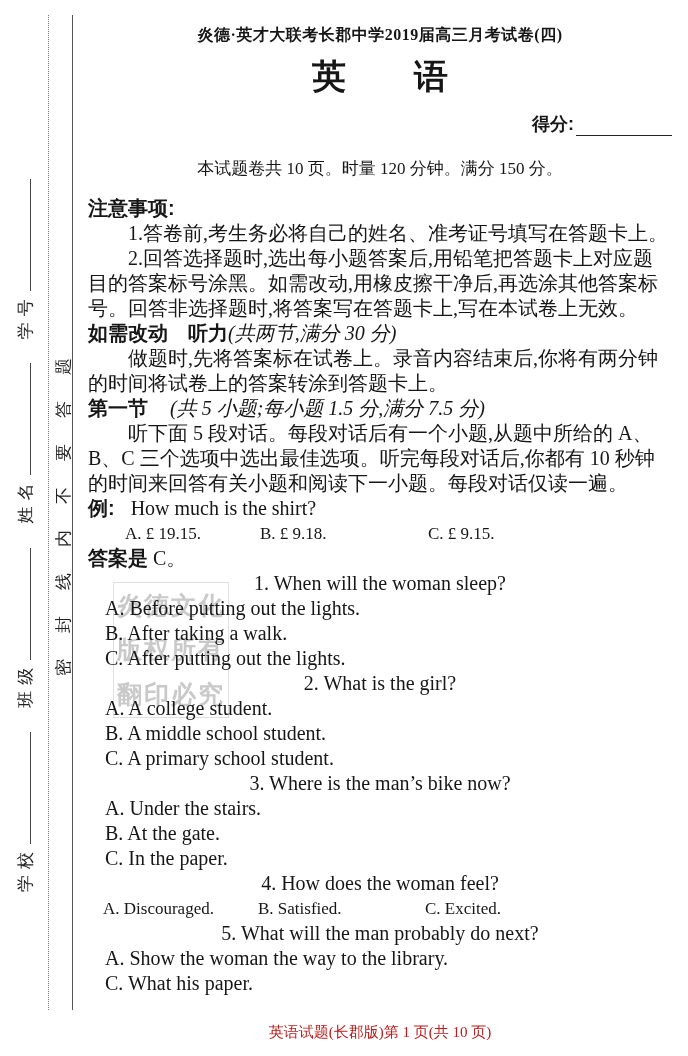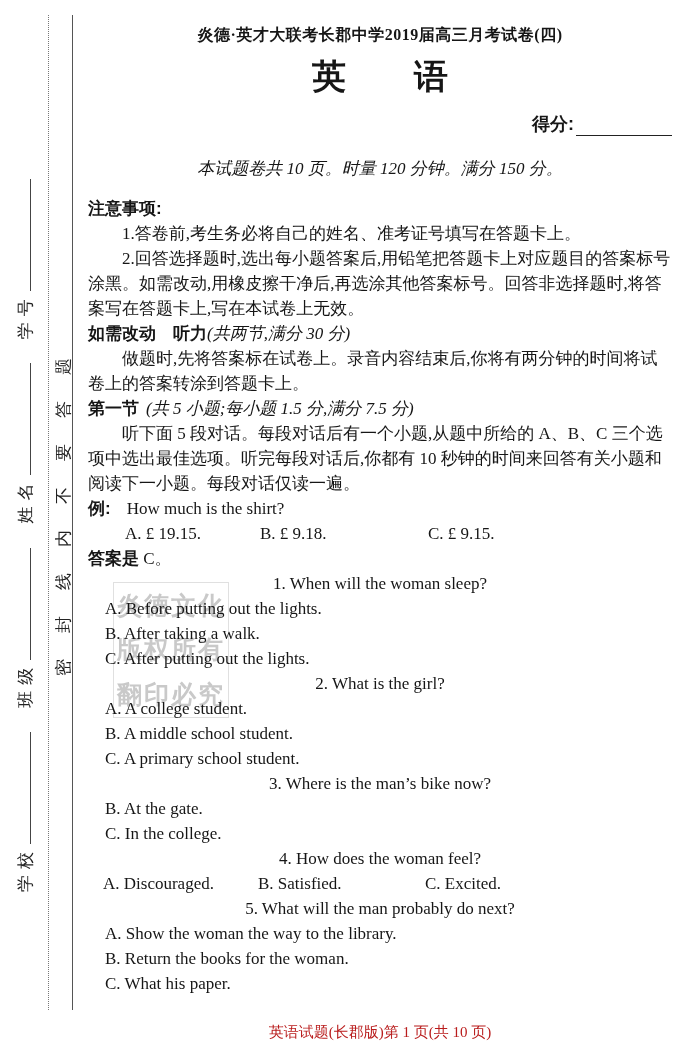--- a/index.html
+++ b/index.html
@@ -30,41 +30,41 @@
   .watermark{
     position:absolute; left:113px; top:582px; width:114px; height:134px;
     border:1px solid #e0e0e0; z-index:0;
     display:flex; flex-direction:column; justify-content:space-around; align-items:center;
     font-family:"Liberation Sans","DejaVu Sans",sans-serif;
     font-weight:700; font-size:25px; color:#c9c9c9; letter-spacing:2px;
   }
   .watermark div{line-height:1;}
   
   .main{position:absolute; left:88px; top:18px; width:584px; z-index:1;}
-  .main p{margin:0; font-size:17px; line-height:25px;}
+  .main p{margin:0; font-size:20px; line-height:25px;}
   h1.title{
     margin:0; font-size:16px; line-height:34px; font-weight:700;
     text-align:center; letter-spacing:0.5px; white-space:nowrap;
   }
   h2.subject{
     margin:2px 0 0 0; font-size:34px; line-height:44px; font-weight:700;
     text-align:center;
     font-family:"Liberation Sans","DejaVu Sans",sans-serif;
   }
   .score-row{margin-top:14px; text-align:right; font-size:18px; line-height:24px;}
   .score-label{font-family:"Liberation Sans","DejaVu Sans",sans-serif; font-weight:700;}
   .score-blank{
     display:inline-block; width:96px; height:18px;
     border-bottom:1.5px solid #222; margin-left:2px; vertical-align:bottom;
   }
-  .meta{margin-top:21px; text-align:center; font-size:17px; line-height:24px;font-style:italic;}
+  .meta{margin-top:21px; text-align:center; font-size:17px; line-height:24px;}
   .notice-start{margin-top:15px !important;}
   .hb{font-family:"Liberation Sans","DejaVu Sans",sans-serif; font-weight:700;}
   .kai{font-style:italic;}
-  .gap{margin-left:7px;}
+  .gap{margin-left:22px;}
   .exgap{margin-left:16px;}
   .ind{text-indent:2em;}
   .q{padding-left:0;text-align:center;}
   .opt{padding-left:17px;}
   .optrow{display:grid; font-size:17px; line-height:25px;}
   .optrow.ex-cols{padding-left:37px; grid-template-columns:135px 168px auto;}
   .optrow.q4-cols{padding-left:15px; grid-template-columns:155px 167px auto;}
   .footer{
     position:absolute; left:88px; top:1021px; width:584px; z-index:1;
     text-align:center; font-size:15px; line-height:22px; color:#b91c1c;
@@ -134,32 +134,32 @@
     <p class="opt">A. Before putting out the lights.</p>
     <p class="opt">B. After taking a walk.</p>
     <p class="opt">C. After putting out the lights.</p>
 
     <p class="q">2. What is the girl?</p>
     <p class="opt">A. A college student.</p>
     <p class="opt">B. A middle school student.</p>
     <p class="opt">C. A primary school student.</p>
 
     <p class="q">3. Where is the man’s bike now?</p>
+    <p class="opt">A. Under the stairs.</p>
     <p class="opt">B. At the gate.</p>
-    <p class="opt">C. In the college.</p>
+    <p class="opt">C. In the paper.</p>
 
     <p class="q">4. How does the woman feel?</p>
     <div class="optrow q4-cols">
       <span>A. Discouraged.</span>
       <span>B. Satisfied.</span>
       <span>C. Excited.</span>
     </div>
 
     <p class="q">5. What will the man probably do next?</p>
     <p class="opt">A. Show the woman the way to the library.</p>
-    <p class="opt">B. Return the books for the woman.</p>
     <p class="opt">C. What his paper.</p>
 
   </div>
 
   <div class="footer">英语试题(长郡版)第 1 页(共 10 页)</div>
 
 </div>
 
 </body></html>

